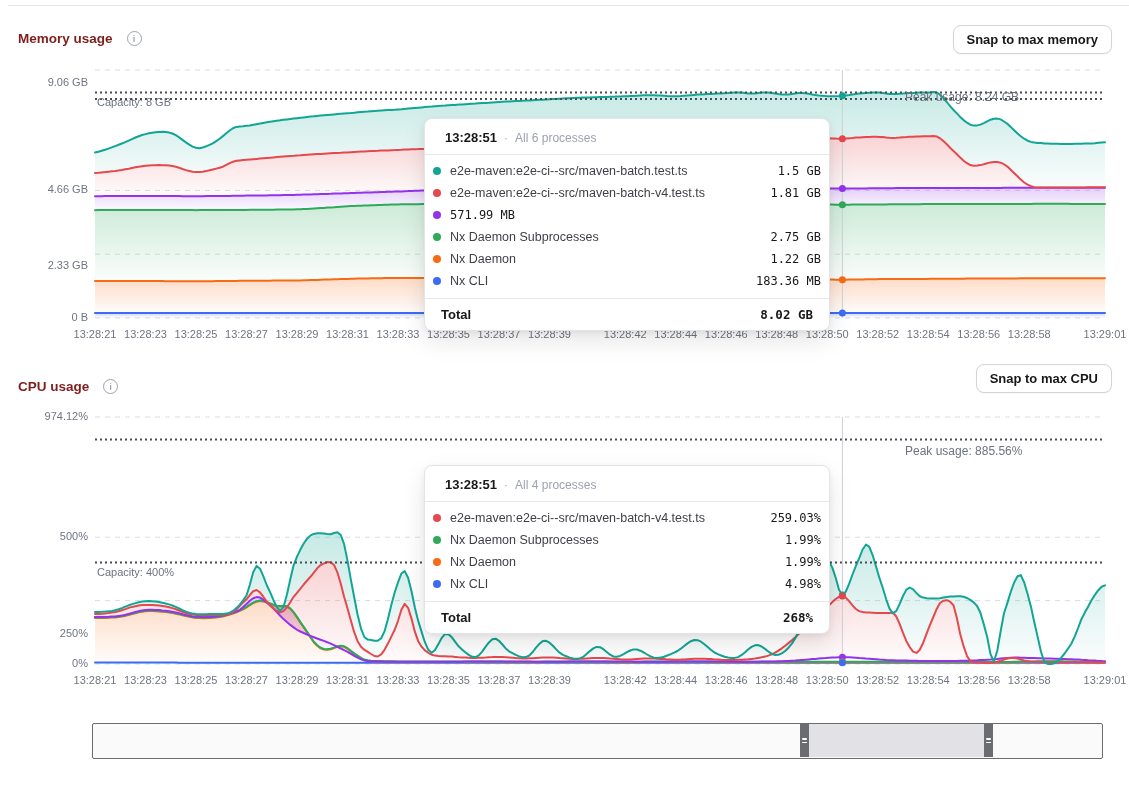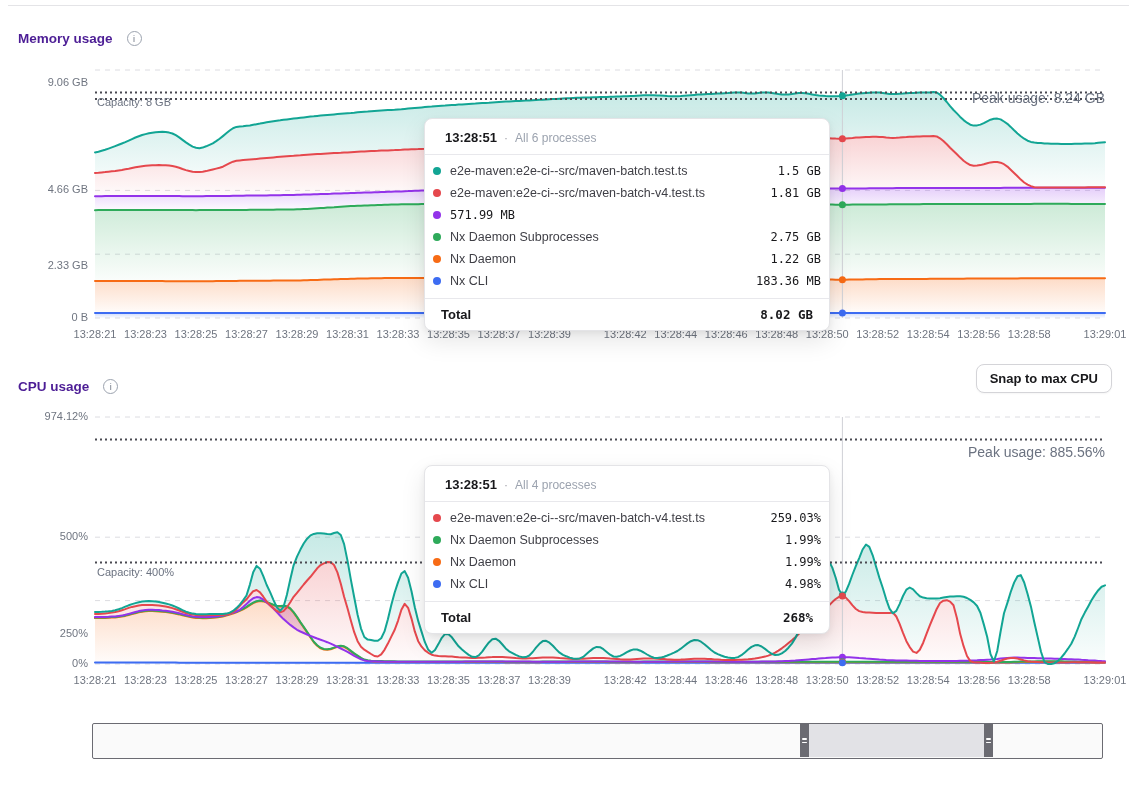--- a/index.html
+++ b/index.html
@@ -2,33 +2,33 @@
 <html><head>
 <meta charset="utf-8">
 <style>
   html,body{margin:0;padding:0;background:#fff;}
   .page{position:relative;width:1129px;height:787px;background:#fff;overflow:hidden;
         font-family:"Liberation Sans",sans-serif;color:#18181b;}
   .top-rule{position:absolute;left:8px;top:5px;width:1121px;height:1px;background:#e4e4e7;}
   #charts-svg{position:absolute;left:0;top:0;z-index:1;pointer-events:none;}
 
   .sec-title{position:absolute;left:18px;display:flex;align-items:center;gap:14px;
-             font-size:13.5px;font-weight:700;color:#4c1d95;z-index:4;}
+             font-size:13.5px;font-weight:700;color:#7f1d1d;z-index:4;}
   .info{display:inline-flex;align-items:center;justify-content:center;width:13px;height:13px;
         border:1px solid #9ca3af;border-radius:50%;color:#6b7280;font-size:9px;font-weight:400;}
   .info::before{content:"i";}
   .snap-btn{position:absolute;right:17px;z-index:4;background:#fff;border:1px solid #d4d4d8;
             border-radius:8px;padding:6px 13px;font-family:"Liberation Sans",sans-serif;
             font-size:13px;font-weight:700;color:#18181b;cursor:pointer;
             box-shadow:0 1px 2px rgba(0,0,0,.04);}
   .axis-label{position:absolute;font-size:11px;color:#6f7580;z-index:2;white-space:nowrap;}
   .ytick{width:75px;text-align:right;}
   .xtick{width:66px;text-align:center;}
   .cap-label{position:absolute;font-size:11px;color:#6b7280;z-index:2;white-space:nowrap;}
-  .peak-label{position:absolute;width:200px;text-align:right;font-size:14px;color:#6b7280;z-index:2;white-space:nowrap;}
+  .peak-label{position:absolute;width:200px;text-align:left;font-size:12px;color:#6b7280;z-index:2;white-space:nowrap;}
 
   .tooltip{position:absolute;left:424px;width:406px;background:#fff;border:1px solid #e4e4e7;
            border-radius:8px;box-shadow:0 10px 25px rgba(0,0,0,.10),0 2px 6px rgba(0,0,0,.06);
            z-index:5;box-sizing:border-box;}
   .tt-head{display:flex;align-items:center;gap:7px;padding:11px 16px 9px 20px;
            border-bottom:1px solid #e8e8ec;}
   .tt-time{font-size:13px;font-weight:700;color:#18181b;}
   .tt-sep{color:#a1a1aa;font-size:12px;}
   .tt-sub{color:#9ca3af;font-size:12px;}
   .tt-rows{padding:5px 0 6px 0;}
@@ -156,20 +156,21 @@
       <circle cx="842.4" cy="657.2" r="3.5" fill="#9333ea"></circle>
       <circle cx="842.4" cy="661.7" r="3.5" fill="#2eaa5a"></circle>
       <circle cx="842.4" cy="662.2" r="3.5" fill="#f76b15"></circle>
       <circle cx="842.4" cy="662.7" r="3.5" fill="#3d6cf2"></circle>
     </svg>
 
   <div class="sec-title" style="top:31px;">
     <span>Memory usage</span>
     <span class="info"></span>
   </div>
+  <button class="snap-btn" style="top:25px;">Snap to max memory</button>
 
   <div class="cap-label" style="left:97px;top:96px;">Capacity: 8 GB</div>
   <div class="peak-label" style="left:905px;top:90px;">Peak usage: 8.24 GB</div>
 
   <div class="tooltip" style="top:118px;" id="tt-mem">
     <div class="tt-head">
       <span class="tt-time">13:28:51</span>
       <span class="tt-sep">·</span>
       <span class="tt-sub">All 6 processes</span>
     </div>

